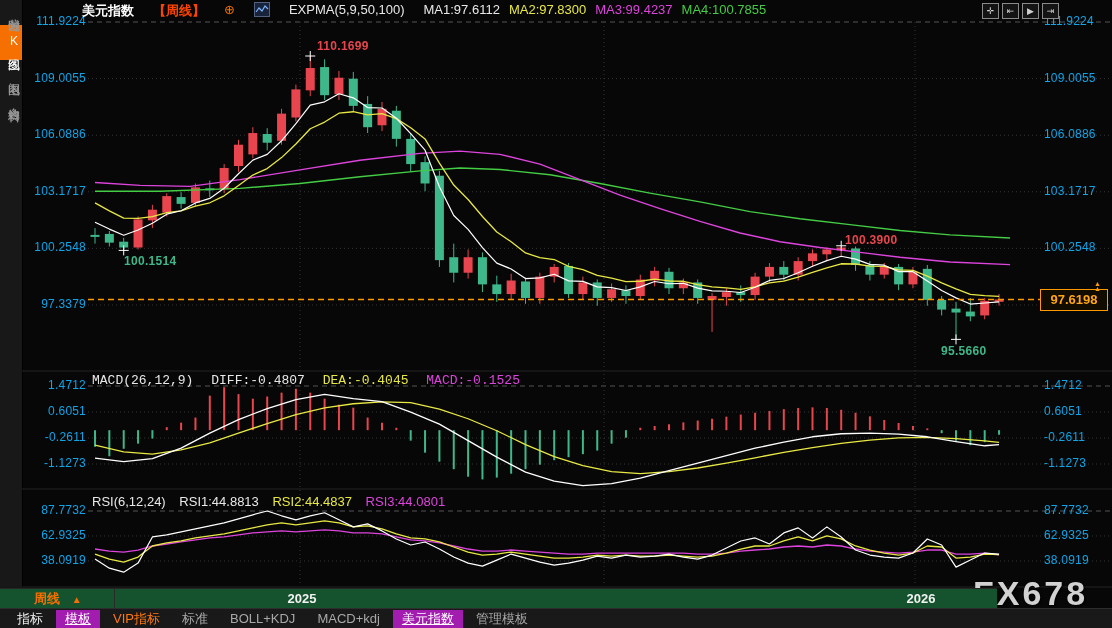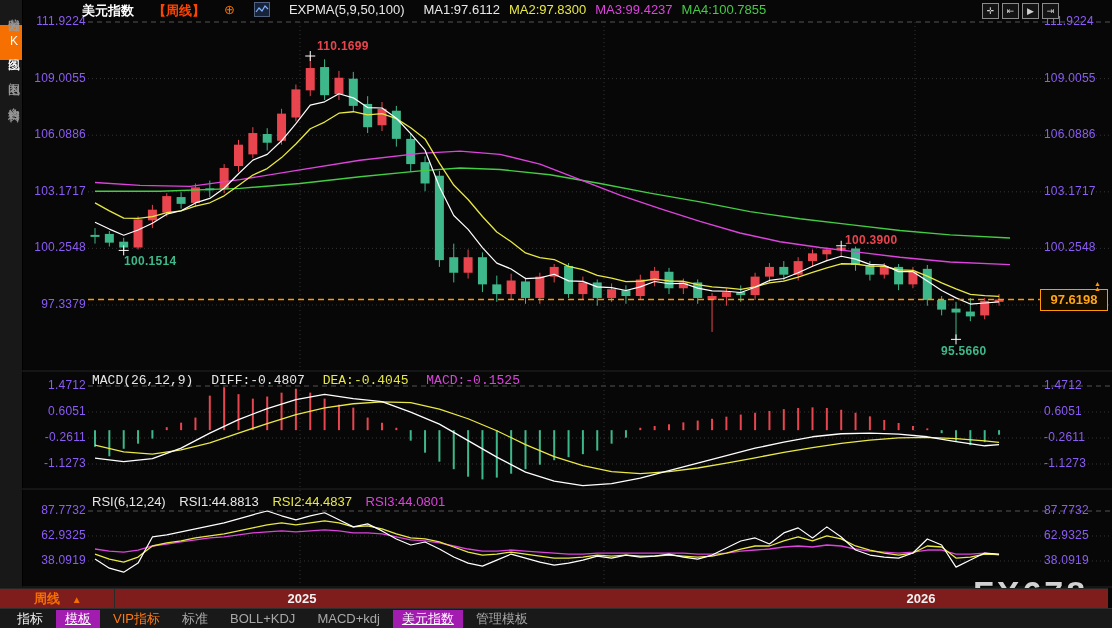--- a/index.html
+++ b/index.html
@@ -16,33 +16,33 @@
   #header .title{font-weight:bold;color:#fff;}
   #header .period{font-weight:bold;color:#ff4400;}
   #header .expand{color:#f57000;font-size:13px;cursor:pointer;}
   .ind-icon{display:inline-block;width:14px;height:13px;background:#16233a;border:1px solid #51617e;line-height:0;}
   #ma-labels span{margin-right:9px;}
   #win-icons{position:absolute;left:982px;top:3px;display:flex;gap:3px;z-index:30;}
   .win-btn{width:15px;height:14px;border:1px solid #8a8a8a;background:#141414;color:#cfcfcf;
            font-size:9px;line-height:14px;text-align:center;cursor:pointer;}
   
   #chart-svg{position:absolute;left:0;top:0;z-index:5;}
-  .axis-label{position:absolute;font-size:12px;color:#8b5cf6;z-index:20;letter-spacing:0.2px;}
+  .axis-label{position:absolute;font-size:12px;color:#0ea5e9;z-index:20;letter-spacing:0.2px;}
   .axis-label.l{left:0;width:86px;text-align:right;}
   .axis-label.r{left:1044px;width:70px;text-align:left;}
   .panel-header{position:absolute;left:92px;font-size:13px;color:#e8e8e8;z-index:25;white-space:nowrap;}
   .panel-header span{margin-right:10px;}
   .ann{position:absolute;font-size:12px;font-weight:bold;z-index:25;letter-spacing:0.3px;}
   #price-tag{position:absolute;left:1040px;top:289px;width:66px;height:20px;border:1px solid #ff9900;
              background:#120c00;color:#ffa517;font-size:13px;font-weight:bold;text-align:center;
              line-height:20px;z-index:26;}
   #price-arrows{position:absolute;left:1094px;top:281px;color:#ff9900;font-size:7px;line-height:5px;
                 z-index:27;text-align:center;}
   
-  #time-row{position:absolute;left:0px;top:588px;width:1108px;height:20px;background:#7f1d1d;
+  #time-row{position:absolute;left:0px;top:588px;width:997px;height:20px;background:#14532d;
             border-top:1px solid #262626;z-index:28;}
   #period-cell{position:absolute;left:22px;top:0;width:80px;height:20px;border-right:1px solid #2a2a2a;
                color:#f57000;font-size:13px;font-weight:bold;line-height:20px;padding-left:12px;cursor:pointer;}
   #period-cell .arr{font-size:10px;margin-left:8px;}
   .year-label{position:absolute;top:2px;width:80px;text-align:center;color:#f2f2f2;
               font-size:13px;font-weight:bold;z-index:28;}
   
   #tab-bar{position:absolute;left:0;top:608px;width:1112px;height:20px;background:#191919;
            display:flex;align-items:center;padding-left:8px;box-sizing:border-box;z-index:29;
            border-top:1px solid #2e2e2e;}

